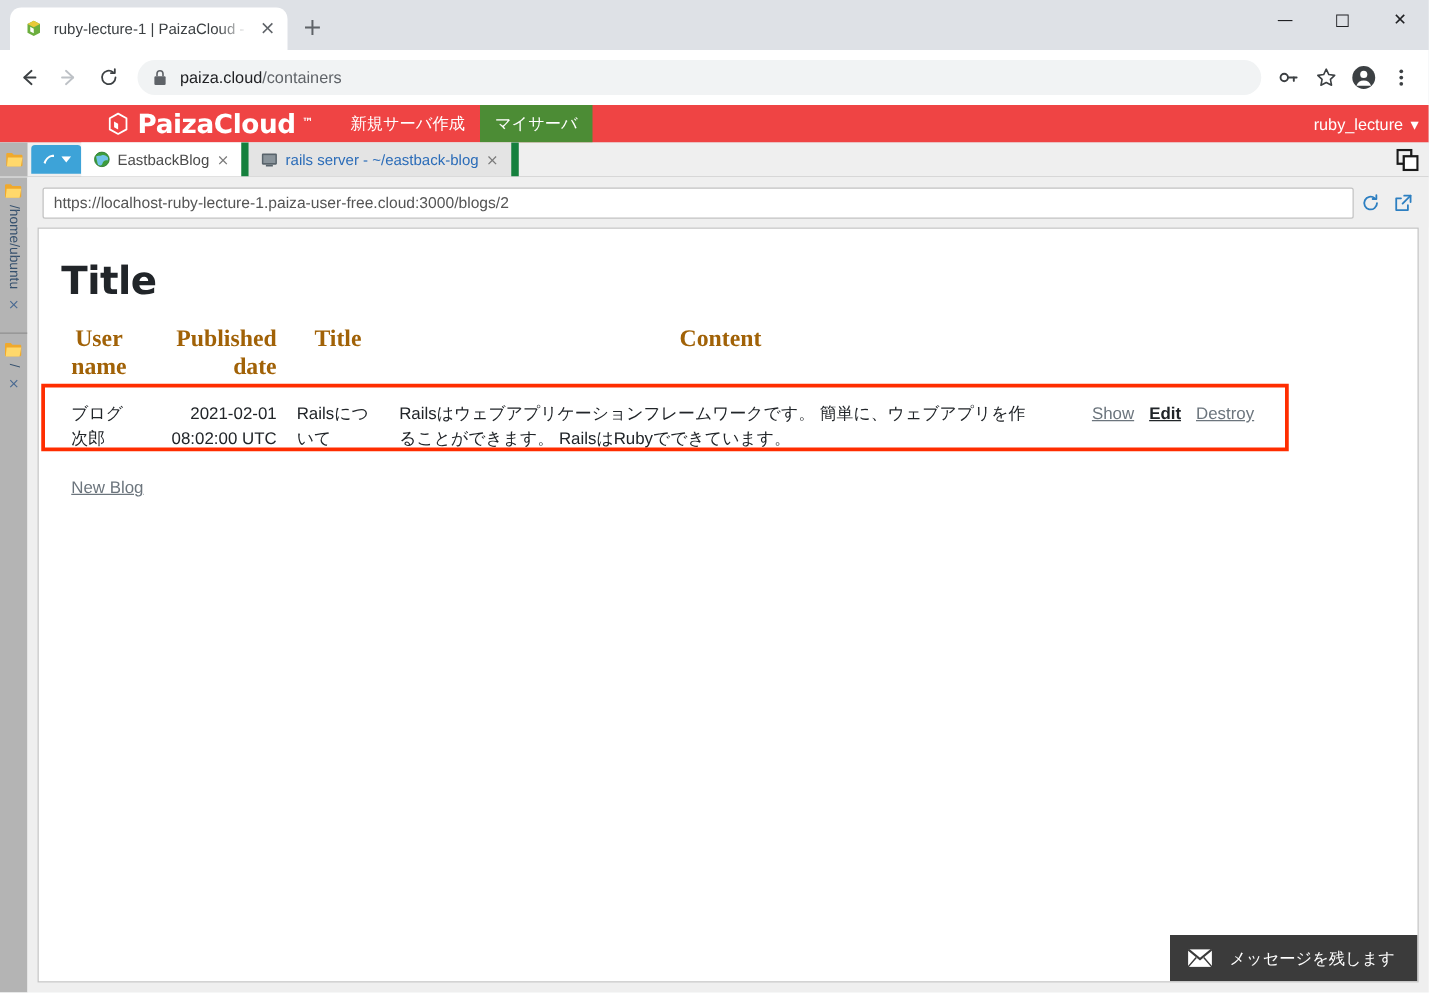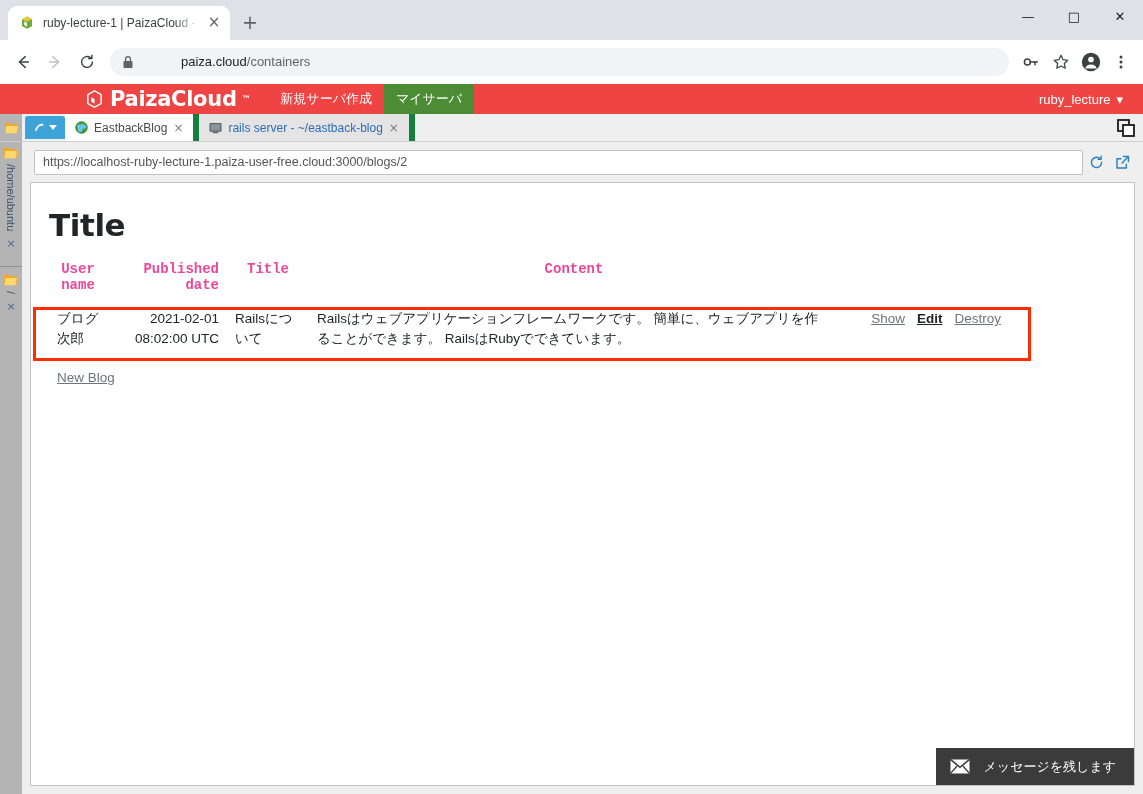--- a/index.html
+++ b/index.html
@@ -93,21 +93,21 @@
     background: #f1f3f4;
     border-radius: 14px;
     display: flex;
     align-items: center;
     padding: 0 12px;
     margin: 0 6px;
     gap: 10px;
   }
   .omnibox-text {
     font-size: 13px; color: #202124;
-    white-space: nowrap; overflow: hidden; margin-left: 37px;
+    white-space: nowrap; overflow: hidden;
   }
   .omnibox-text .host { color: #202124; }
   .omnibox-text .path { color: #5f6368; }
   .tbtn-right { width: 28px; height: 28px; display:flex; align-items:center; justify-content:center; color:#5f6368; }
 
   
   .pc-header {
     height: 30px;
     background: #ef4444;
     display: flex;
@@ -127,21 +127,21 @@
   .pc-logo .tm { font-size: 9px; vertical-align: super; font-weight: bold; }
   .pc-nav { display: flex; align-items: stretch; margin-left: 18px; }
   .pc-nav-item {
     display: flex; align-items: center;
     padding: 0 12px;
     color: #ffffff;
     font-size: 13px;
   }
   .pc-nav-item.active { background: #4c8c35; }
   .pc-user {
-    position: absolute; right: 20px; top: 0; bottom: 0;
+    position: absolute; right: 8px; top: 0; bottom: 0;
     display: flex; align-items: center; gap: 6px;
     color: #ffffff; font-size: 13px;
   }
 
   
   .pc-tabrow {
     height: 28px;
     background: #efefef;
     display: flex;
     align-items: stretch;
@@ -241,24 +241,24 @@
     font-size: 31px;
     font-weight: bold;
     margin: 0 0 18px 0;
     color: #212529;
     font-family: "DejaVu Sans", sans-serif;
     letter-spacing: -0.4px;
   }
   table.blogs { border-collapse: collapse; font-size: 13.5px; }
   table.blogs th {
     font-weight: bold;
-    font-size: 14px;
+    font-size: 19px;
     padding: 0 8px 10px 8px;
-    color: #ec4899;
-    font-family: Liberation Mono, monospace;
+    color: #a16207;
+    font-family: Liberation Serif, serif;
     vertical-align: top;
   }
   table.blogs td {
     padding: 6px 8px;
     vertical-align: top;
     color: #212529;
     line-height: 1.45;
   }
   .col-user { width: 58px; }
   .col-date { width: 120px; text-align: right; }

